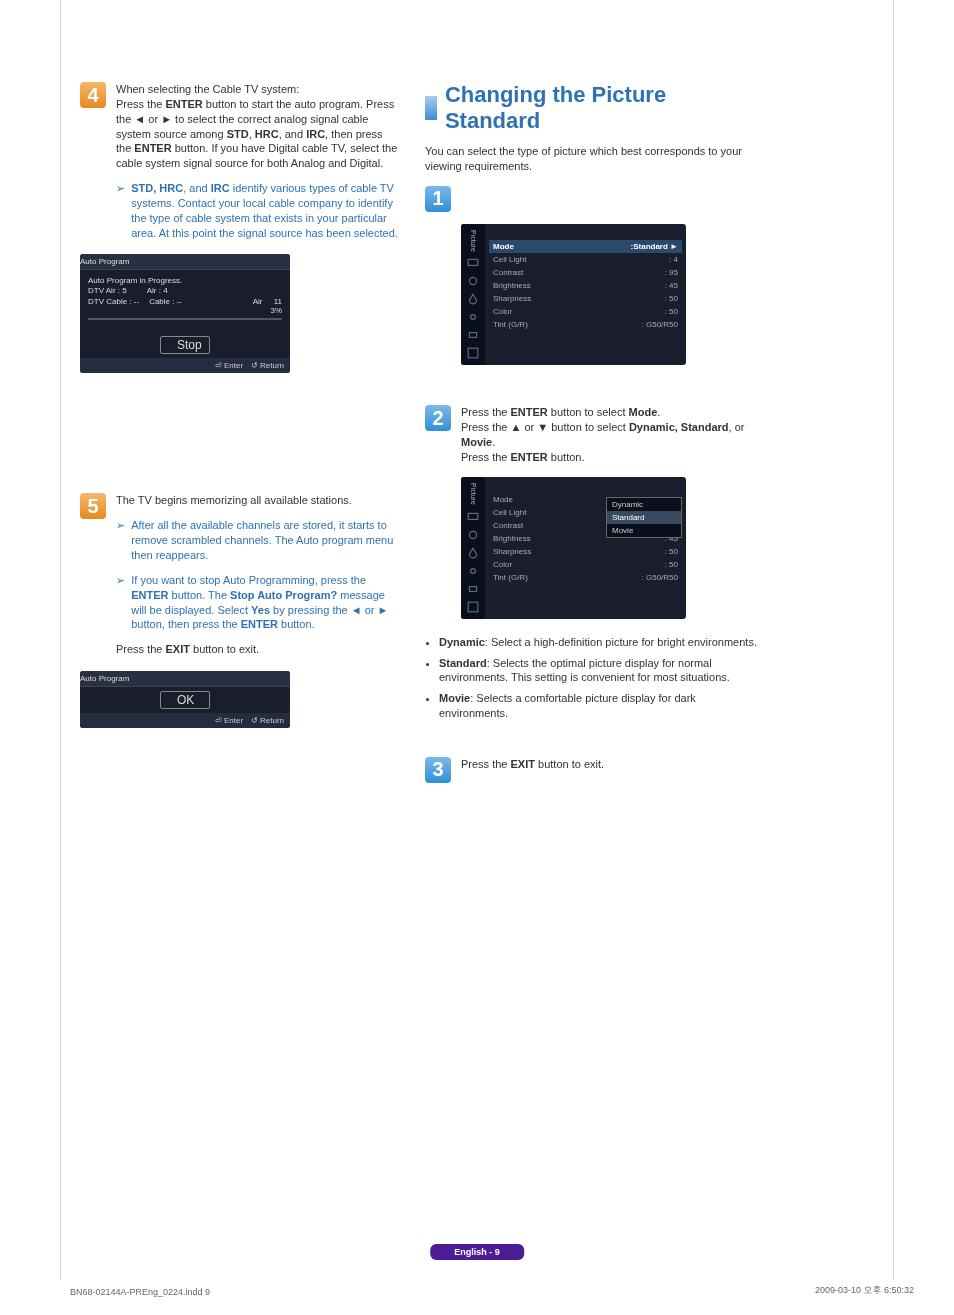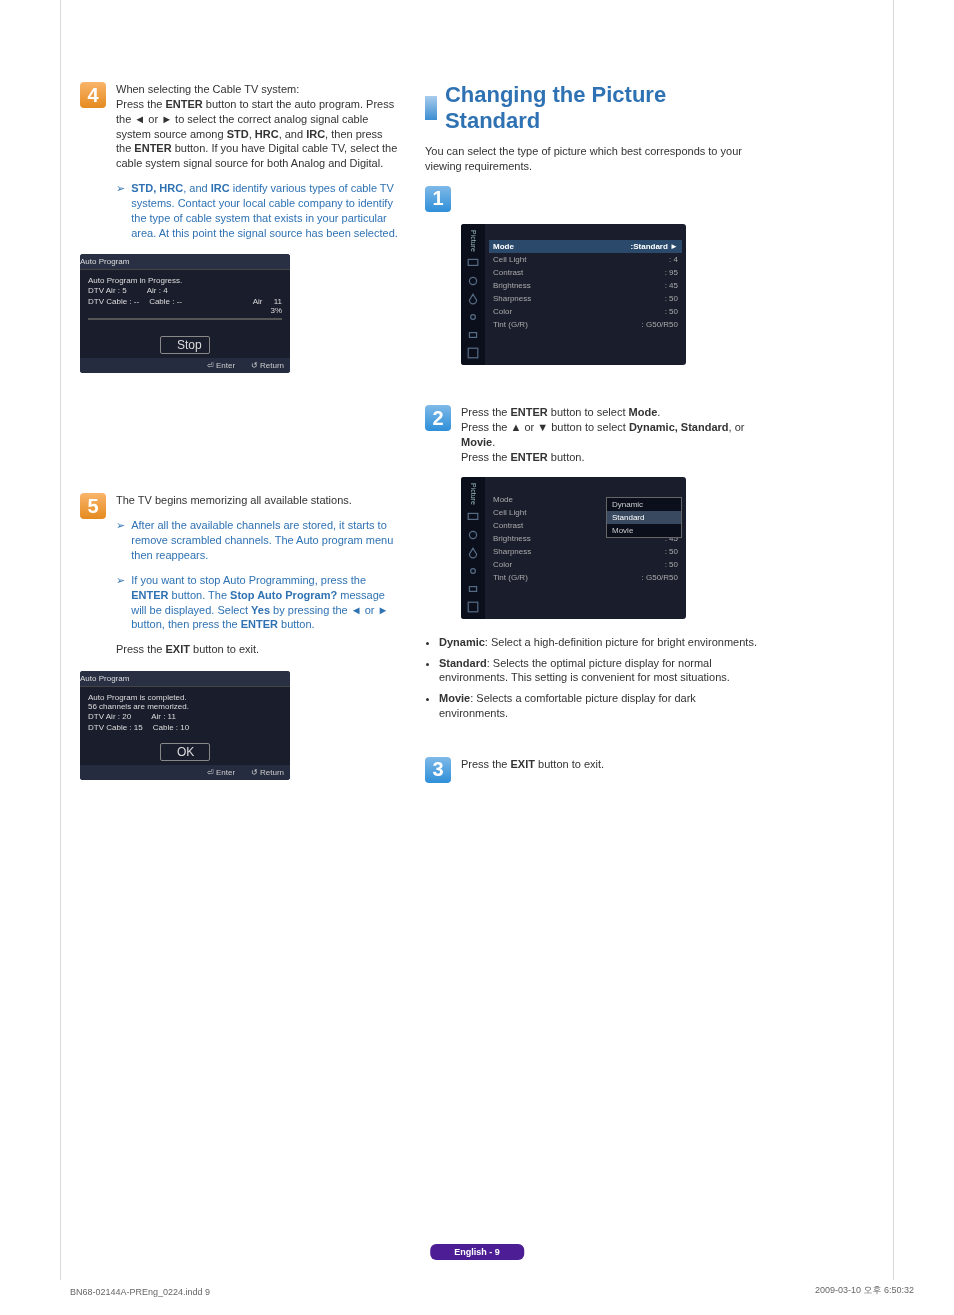--- a/index.html
+++ b/index.html
@@ -48,21 +48,21 @@
     border-bottom:1px solid #444;
   }
   .osd-body { padding:6px 8px; }
   .osd-row { display:flex; justify-content:flex-end; font-size:8px; padding:1px 0; }
   .osd-pill {
     margin: 4px auto; width:50px; text-align:center;
     border:1px solid #888; border-radius:2px; font-size:12px; padding:1px 16px;
     background:#1a1e2c;
   }
   .osd-foot {
-    background:#262c40; display:flex; justify-content:flex-end; gap:16px;
+    background:#262c40; display:flex; justify-content:flex-end; gap:8px;
     padding:3px 6px; font-size:8px; color:#ccc;
   }
   .osd-foot span::before { margin-right:2px; }
   .heading {
     color:#2f72b3; font-size:22px; font-weight:bold; margin-bottom:10px;
     display:flex; align-items:center; gap:8px;
   }
   .heading .bar {
     width:12px; height:24px; background:linear-gradient(#a9ccec,#3c8ed2);
   }
@@ -164,32 +164,20 @@
         </span>
       </div>
       <div style="margin-top:10px">
         <span>Press the </span><span class="bold">EXIT</span><span> button to exit.</span>
       </div>
     </div>
   </div>
 
   <div class="osd">
     <div class="osd-title">Auto Program</div>
-    <div class="osd-body">
-      <div>Auto Program is completed.</div>
-      <div>56 channels are memorized.</div>
-      <div class="osd-row">
-        <span>DTV Air : 20</span>
-        <span style="margin-right:auto;margin-left:20px">Air : 11</span>
-      </div>
-      <div class="osd-row">
-        <span>DTV Cable : 15</span>
-        <span style="margin-right:auto;margin-left:10px">Cable : 10</span>
-      </div>
-    </div>
     <div class="osd-pill">OK</div>
     <div class="osd-foot">
       <span>⏎ <span>Enter</span></span>
       <span>↺ <span>Return</span></span>
     </div>
   </div>
 
 </div>
 
 <div class="col-right">

